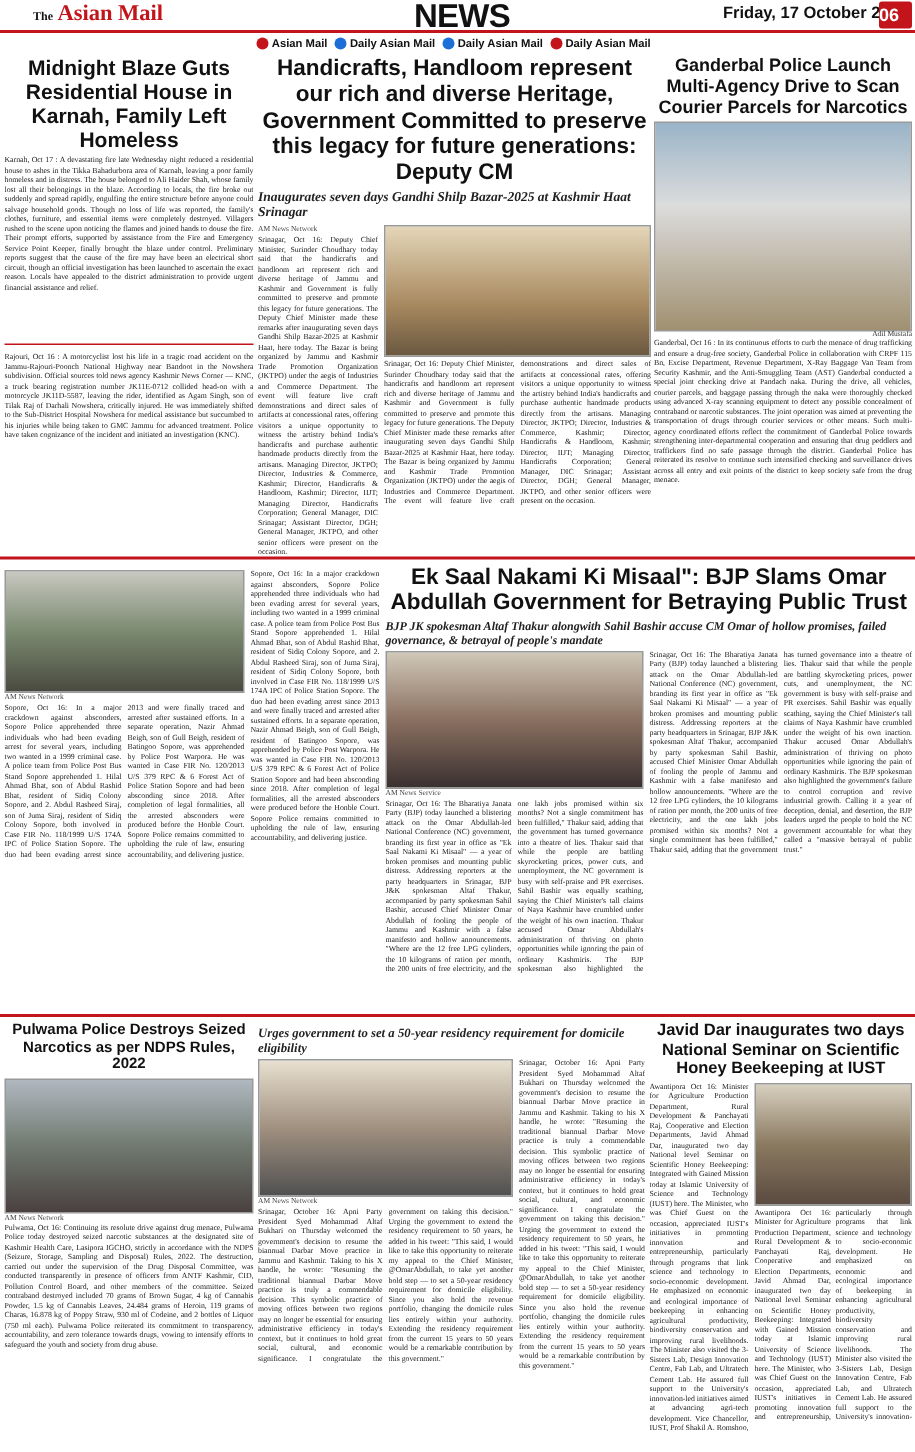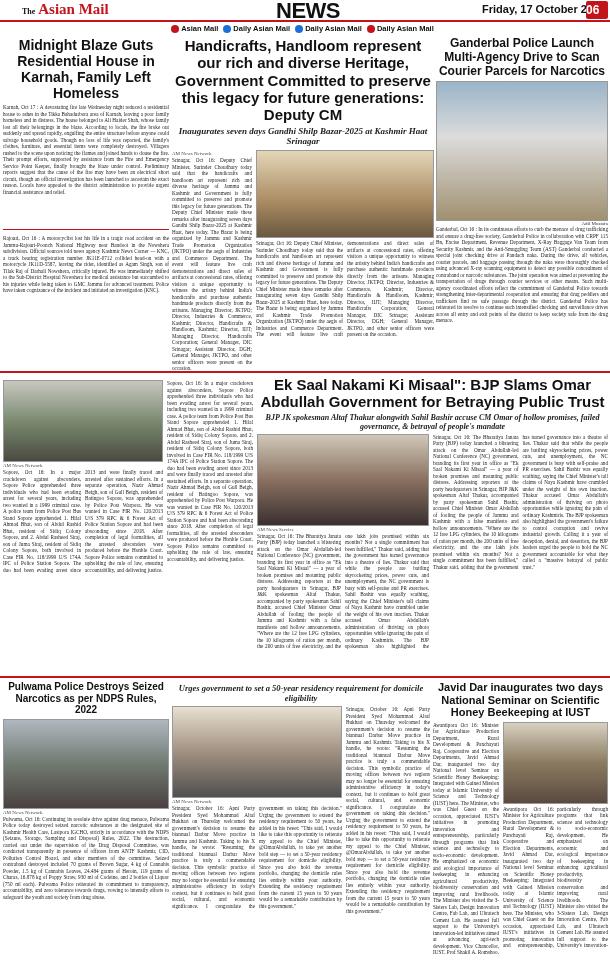--- a/index.html
+++ b/index.html
@@ -8,21 +8,21 @@
 .top{position:absolute;left:0;top:0;width:610px;height:22px;display:flex;align-items:center;border-bottom:2px solid #c3141b}
 .logo{position:absolute;left:22px;top:1px;font-family:"Liberation Serif",serif;font-weight:bold;font-size:15px;color:#c3141b}
 .logo small{font-size:8px;color:#111}
 .news{position:absolute;left:276px;top:-2px;font-family:"Liberation Sans",sans-serif;font-weight:bold;font-size:22px;letter-spacing:-0.5px}
 .date{position:absolute;left:482px;top:3px;font-family:"Liberation Sans",sans-serif;font-weight:bold;font-size:11px}
 .pg{position:absolute;right:2px;top:1px;width:22px;height:18px;background:#c3141b;color:#fff;font-family:"Liberation Sans",sans-serif;font-weight:bold;font-size:12px;text-align:left;line-height:18px;border-radius:2px}
 .social{position:absolute;left:170px;top:22px;width:265px;height:13px;display:flex;gap:5px;font-family:"Liberation Sans",sans-serif;font-size:7.5px;font-weight:bold;align-items:center;justify-content:center}
 .social span.ic{display:inline-block;width:8px;height:8px;border-radius:50%;background:#c3141b;margin-right:2px;vertical-align:middle}
 .social span.ic.b{background:#1d6fd8}
 .h{font-family:"Liberation Sans",sans-serif;font-weight:bold;text-align:center;line-height:1.15}
-.sub{font-family:"Liberation Serif",serif;font-style:italic;font-weight:bold;text-align:center;color:#222}
+.sub{font-family:"Liberation Serif",serif;font-style:italic;font-weight:bold;color:#222}
 .body{font-size:5.2px;line-height:1.25;text-align:justify;color:#222;overflow:hidden}
 .img{background:linear-gradient(135deg,#8a9aa8,#c8b890 50%,#6a7a88);border:1px solid #999}
 .cap{font-size:5px;color:#333}
 .rule{position:absolute;background:#c3141b}
 .byl{font-size:5px;color:#444;margin:1px 0}
 </style>
 </head>
 <body>
 
 <div class="top">

